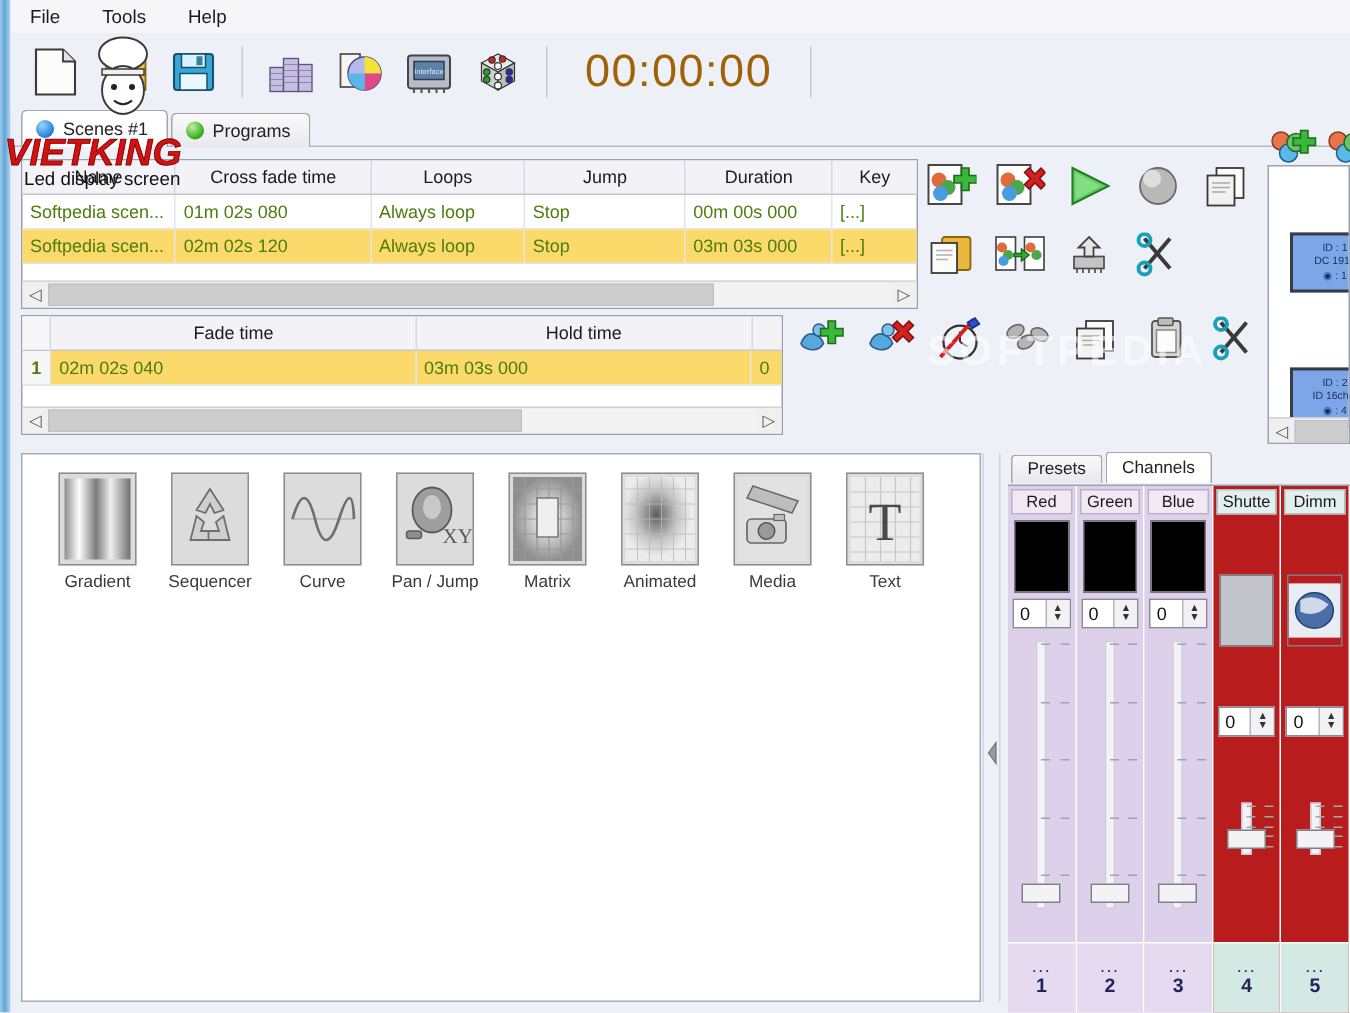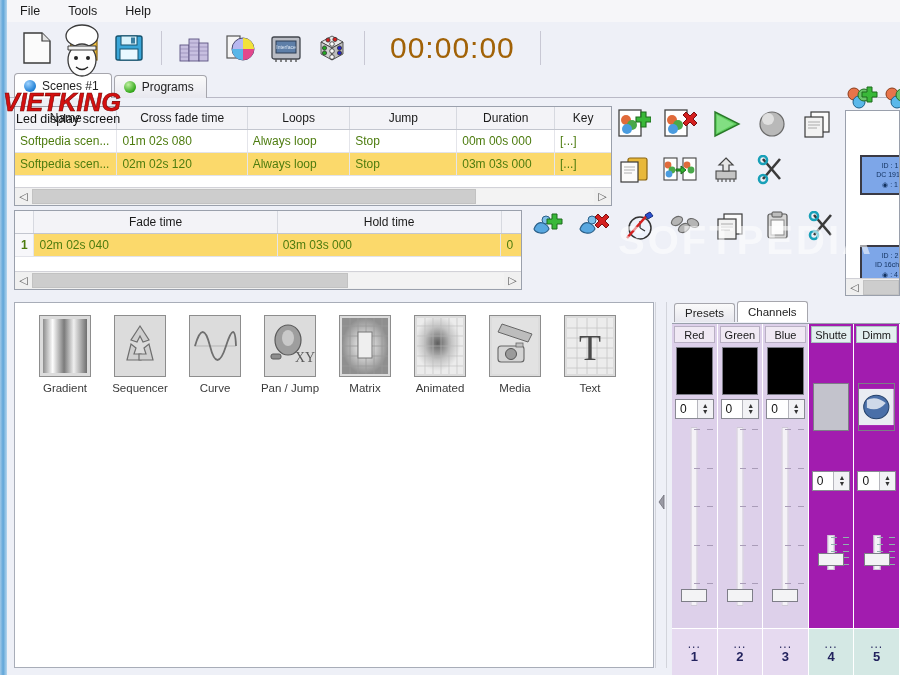--- a/index.html
+++ b/index.html
@@ -104,21 +104,21 @@
   .chtabs{display:flex;height:20px;padding-left:6px;align-items:flex-end;}
   .chtab{height:18px;border:1px solid #a6a6ad;border-bottom:none;border-radius:3px 3px 0 0;
      background:linear-gradient(#fafafa,#e7e7ee);padding:0 10px;font-size:11.5px;color:#222;
      display:flex;align-items:center;margin-right:2px;}
   .chtab.active{background:#fff;height:20px;}
   .chgrid{position:absolute;left:4px;top:21px;right:0;bottom:0;border-top:1px solid #9aa0ac;
      display:flex;}
   .chcol{width:50px;display:flex;flex-direction:column;border-right:1px solid #fff;
      box-sizing:border-box;position:relative;text-align:center;}
   .chcol.rgb{background:#ddd0ea;}
-  .chcol.teal{background:#a21caf;gap:36px;}
+  .chcol.teal{background:#b91c1c;gap:36px;}
   .chhead{height:17px;background:#f0e9f4;border:1px solid #b9b0c4;margin:2px 2px 0 2px;
      display:flex;align-items:center;justify-content:center;font-size:11px;color:#1a1a1a;
      box-sizing:border-box;overflow:hidden;white-space:nowrap;}
   .chcol.teal .chhead{background:#e3efef;border-color:#a9c4c0;}
   .chswatch{height:48px;margin:4px 4px 0 4px;border:1px solid #7d7d87;box-sizing:border-box;}
   .chspin{height:20px;margin:4px 3px 0 3px;display:flex;border:1px solid #8a8a94;
      background:#fff;box-sizing:border-box;}
   .chspin .val{flex:1;display:flex;align-items:center;padding-left:4px;font-size:12px;color:#111;}
   .chspin .arrows{width:15px;border-left:1px solid #b6b6bd;display:flex;flex-direction:column;
      align-items:center;justify-content:center;background:#f2f2f5;font-size:7px;color:#333;line-height:0.9;}
@@ -134,21 +134,21 @@
   .chfoot{height:46px;background:#e6daf0;border-top:1px solid #fff;display:flex;flex-direction:column;
      align-items:center;justify-content:center;gap:1px;}
   .chcol.teal .chfoot{background:#d4e8e4;}
   .chdots{font-size:12px;color:#2b2b60;letter-spacing:1px;line-height:0.7;}
   .chnum{font-size:13px;color:#23235e;font-weight:bold;}
 
   
   .wm-vietking{position:absolute;left:3px;top:88px;font-size:25px;font-weight:bold;
      font-style:italic;color:#d41010;letter-spacing:0px;
      -webkit-text-stroke:0.6px #7a0000;z-index:40;font-family:"Liberation Sans",sans-serif;}
-  .wm-soft{position:absolute;left:610px;top:120px;font-size:40px;font-weight:bold;color:rgba(255,255,255,.55);
+  .wm-soft{position:absolute;left:610px;top:120px;font-size:28px;font-weight:bold;color:rgba(255,255,255,.55);
      letter-spacing:3px;z-index:3;pointer-events:none;}
   .wm-chef{position:absolute;left:52px;top:22px;width:60px;height:72px;z-index:41;}
 </style>
 </head>
 <body>
 
 <div id="app">
 
   <div class="win-edge"></div>
 

